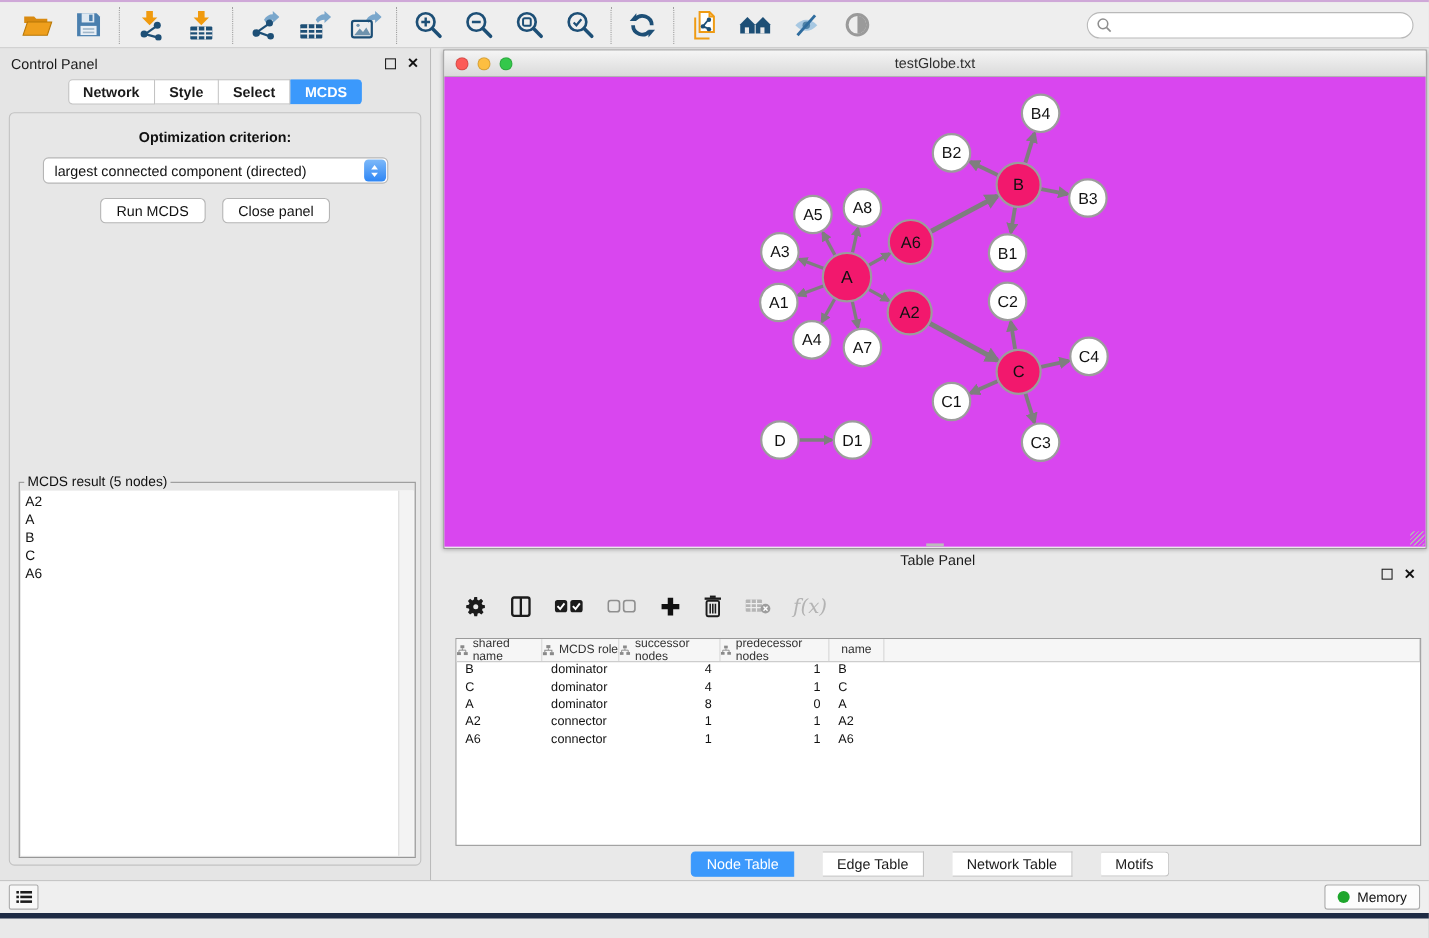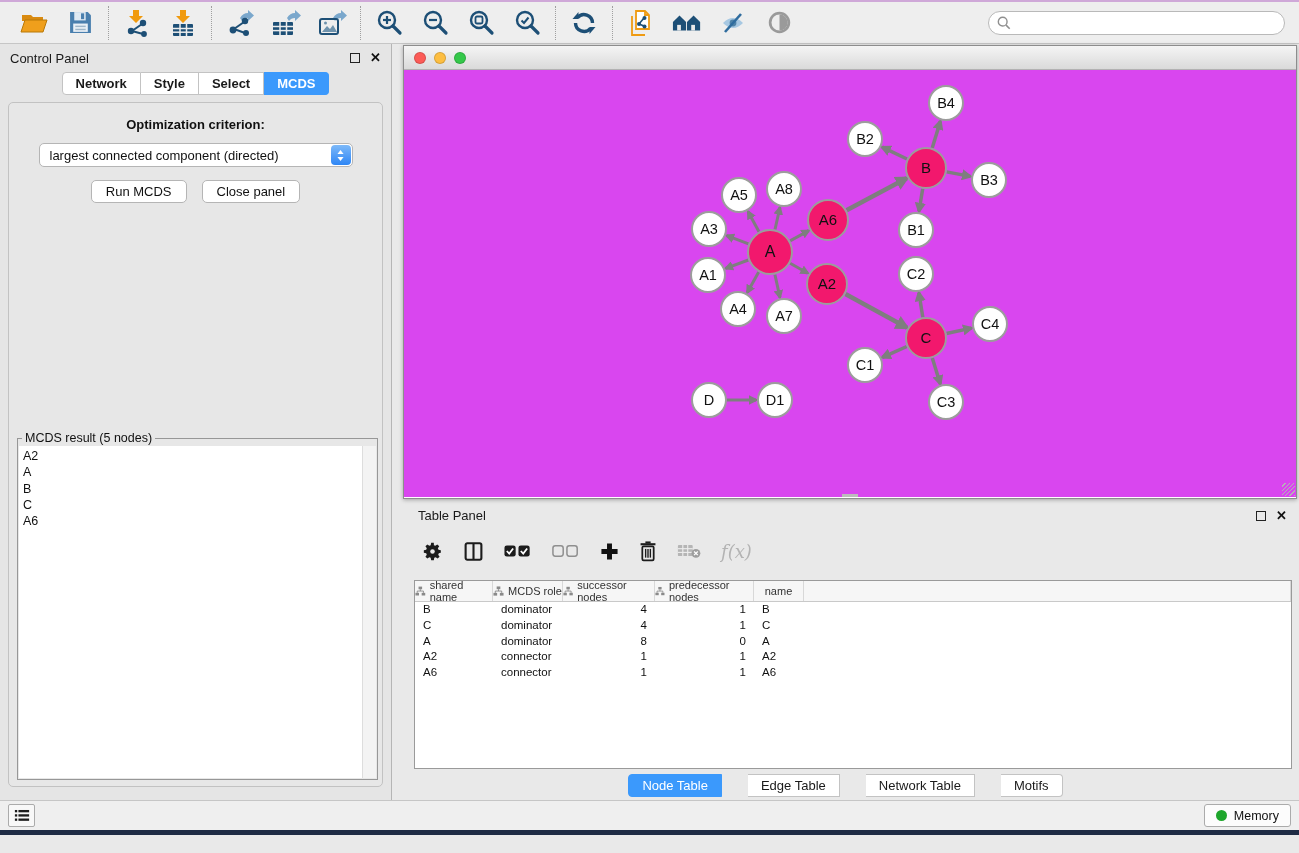--- a/index.html
+++ b/index.html
@@ -55,21 +55,21 @@
   .nw-titlebar { height:24px; background:linear-gradient(#f5f5f5,#dadada); border-bottom:1px solid #b2b2b2; position:relative; display:flex; align-items:center; }
   .nw-title { position:absolute; left:0; right:0; text-align:center; font-size:13px; color:#2e2e2e; }
   .nw-canvas { position:relative; height:427px; background:#d946ef; overflow:hidden; }
   .nw-canvas svg { position:absolute; inset:0; font-family:"Liberation Sans", sans-serif; }
   .resize-grip { position:absolute; right:1px; bottom:1px; width:13px; height:13px;
      background:repeating-linear-gradient(135deg, transparent 0 2px, #b5b5b5 2px 3px); cursor:nwse-resize; }
   .h-scrollnub { position:absolute; left:438px; bottom:0; width:16px; height:3px; background:#bcbcbc; }
 
   
   .table-panel { position:absolute; left:0; right:0; top:458px; bottom:0; }
-  .tp-header { height:27px; display:flex; align-items:center; padding:0 12px 0 26px; font-size:13px; color:#1a1a1a; }
+  .tp-header { height:27px; display:flex; align-items:center; padding:0 12px 0 26px; font-size:13px; color:#1a1a1a;flex-direction:column; }
   .tp-toolbar { height:44px; display:flex; align-items:center; gap:20px; padding:0 0 0 30px; }
   .tp-icon { display:flex; align-items:center; justify-content:center; cursor:pointer; }
   .fx-label { font-family:"DejaVu Serif", serif; font-style:italic; font-size:18px; color:#b3b3b3; }
   .tp-table { position:absolute; left:22px; right:7px; top:78px; height:189px; background:#fff; border:1px solid #9a9a9a; overflow:hidden; }
   .tgrid { display:grid; grid-template-columns:78px 70px 92px 99px 50px 1fr; }
   .thead { background:#f6f6f6; border-bottom:1px solid #c9c9c9; height:21px; }
   .th { display:flex; align-items:center; justify-content:center; gap:4px; font-size:11px; color:#333; border-right:1px solid #d8d8d8; overflow:hidden; cursor:pointer; }
   .trow { height:15.8px; }
   .td { font-size:11.5px; color:#111; padding:1px 8px 0; white-space:nowrap; overflow:hidden; }
   .td.num { text-align:right; }
@@ -317,20 +317,21 @@
 
     <div class="right-area">
 
       <div class="network-window">
         <div class="nw-titlebar">
           <div class="traffic">
             <span class="light red"></span>
             <span class="light yellow"></span>
             <span class="light green"></span>
           </div>
+          <div class="nw-title">testGlobe.txt</div>
         </div>
         <div class="nw-canvas">
           <svg id="graph" width="100%" height="100%" viewBox="0 0 891 427" preserveAspectRatio="xMinYMin meet">
               <defs>
                 <marker id="arrowhead" viewBox="0 0 10 10" refX="7.5" refY="5" markerWidth="3.2" markerHeight="3.2" orient="auto">
                   <path d="M0 0L10 5L0 10z" fill="#7e7e7e"></path>
                 </marker>
               </defs>
               <line x1="344.4" y1="190.0" x2="321.8" y2="198.4" stroke="#7e7e7e" stroke-width="3" marker-end="url(#arrowhead)"></line>
               <line x1="344.5" y1="173.9" x2="322.8" y2="165.7" stroke="#7e7e7e" stroke-width="3" marker-end="url(#arrowhead)"></line>

